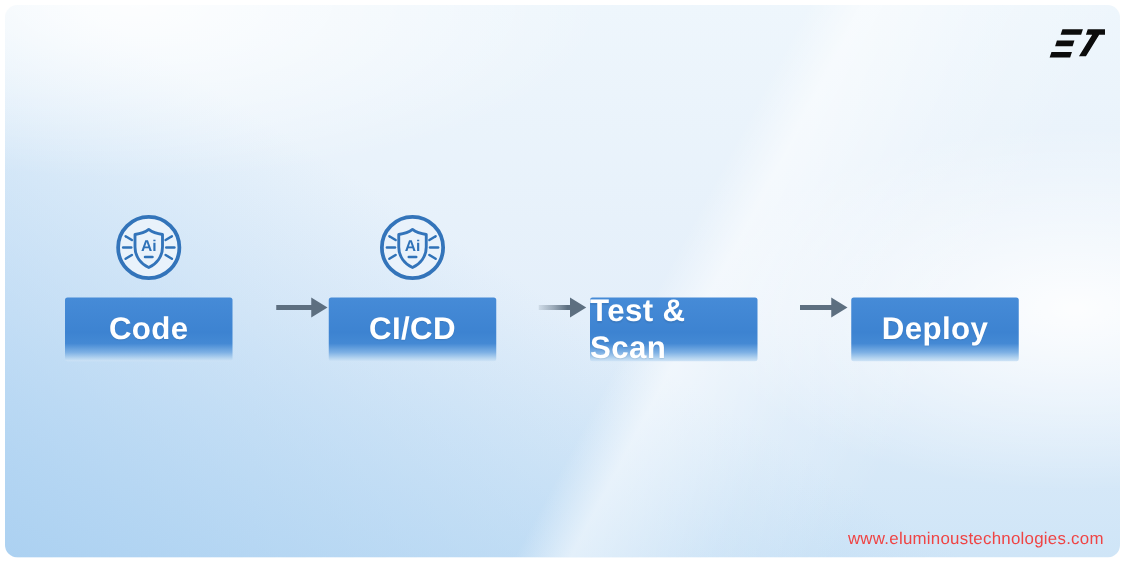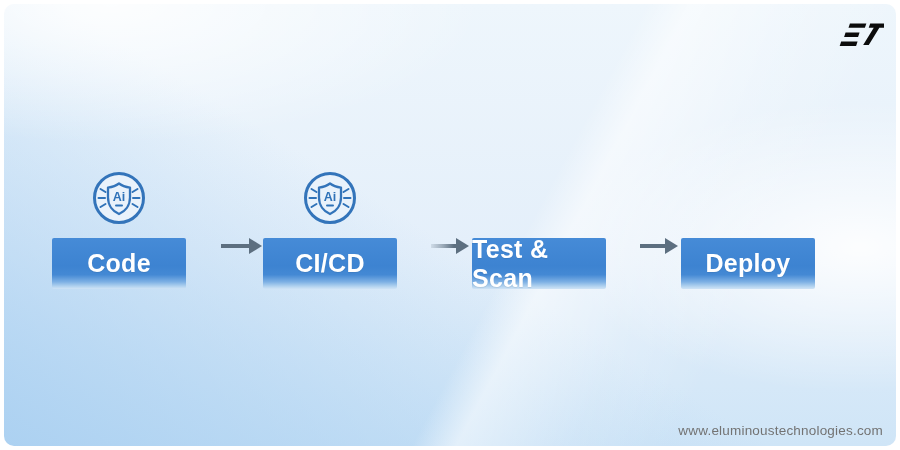--- a/index.html
+++ b/index.html
@@ -114,21 +114,21 @@
   .arrow.a0 { left: 221px; width: 41px; }
   .arrow.a1 { left: 431px; width: 38px; }
   .arrow.a2 { left: 640px; width: 38px; }
 
   
   .site-url {
     position: absolute;
     right: 17px;
     bottom: 12px;
     font-size: 13.5px;
-    color: #737373;
+    color: #ef4444;
     letter-spacing: 0.2px;
   }
 </style>
 </head>
 <body>
 
 <div class="card"></div>
 
 <div class="logo">
   <span class="sr-only">ET</span>

